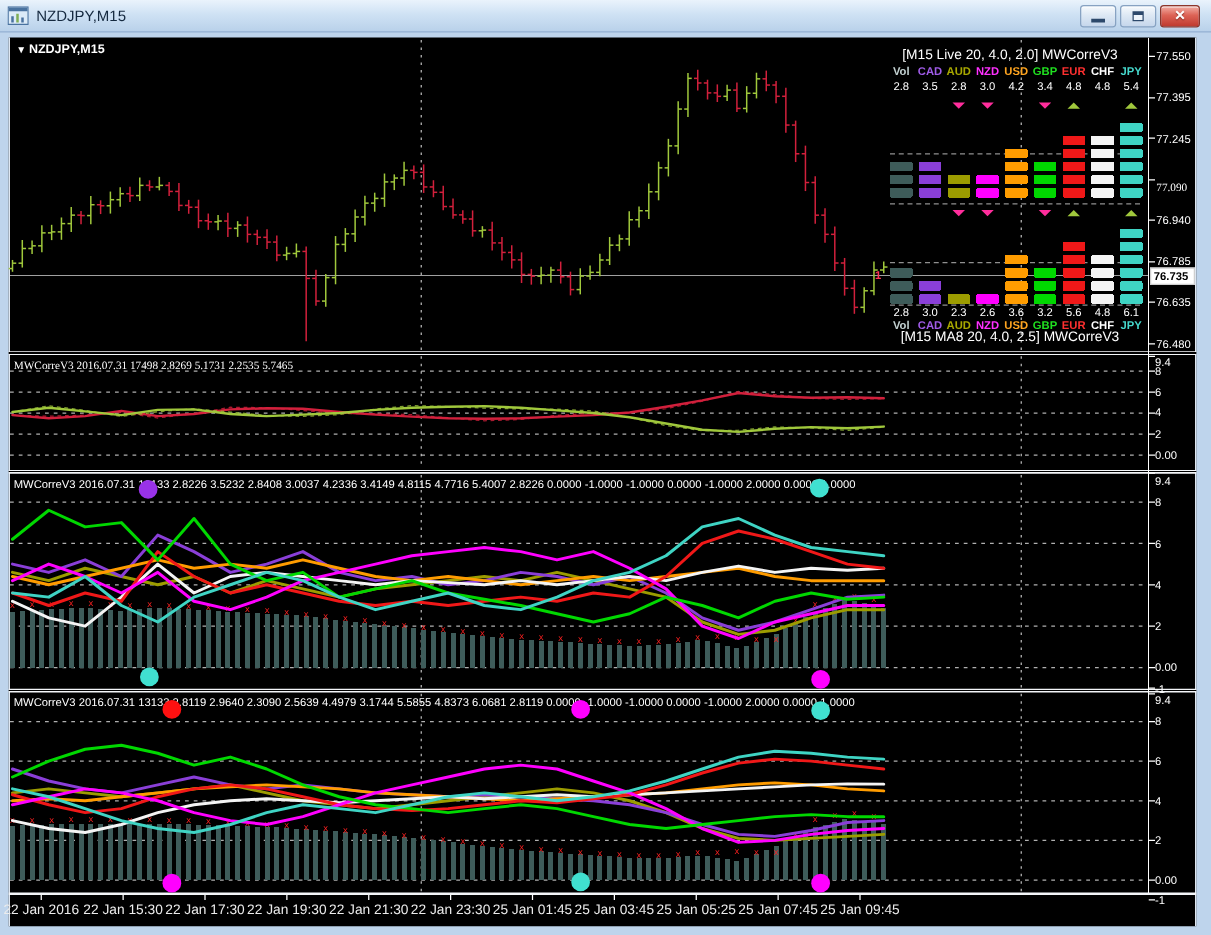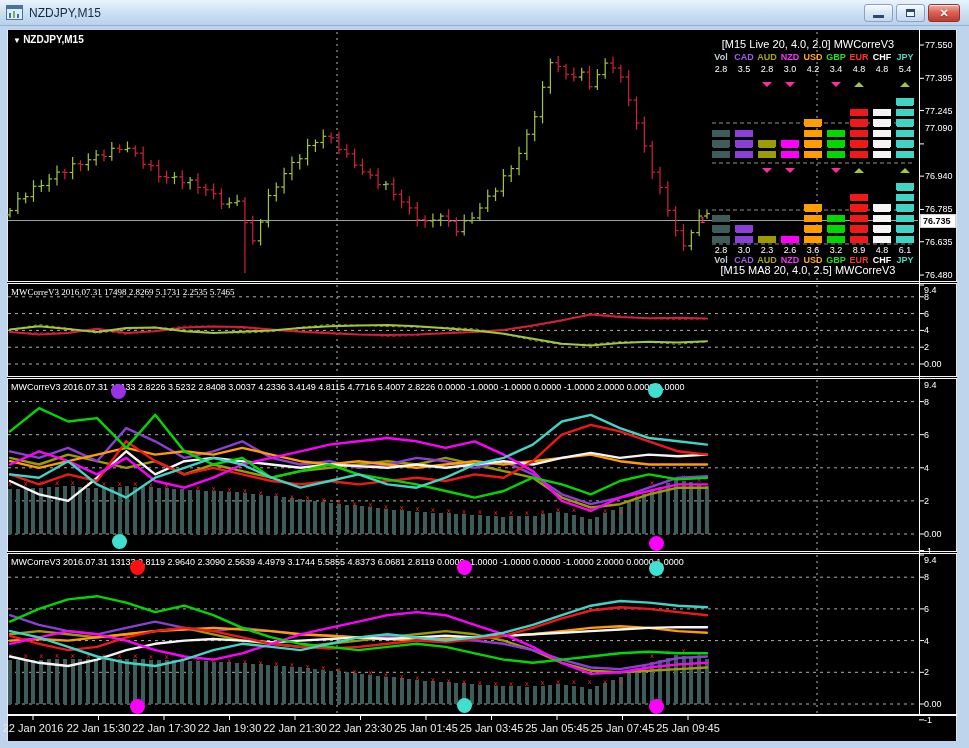--- a/index.html
+++ b/index.html
@@ -820,37 +820,37 @@
       <div style="left:825px;top:255px;color:#20e020;" class="code">GBP</div>
       <div style="left:848px;top:255px;color:#ff3030;" class="code">EUR</div>
       <div style="left:871px;top:255px;color:#ffffff;" class="code">CHF</div>
       <div style="left:894px;top:255px;color:#45d8cc;" class="code">JPY</div>
       <div style="left:710px;top:245px;" class="val">2.8</div>
       <div style="left:733px;top:245px;" class="val">3.0</div>
       <div style="left:756px;top:245px;" class="val">2.3</div>
       <div style="left:779px;top:245px;" class="val">2.6</div>
       <div style="left:802px;top:245px;" class="val">3.6</div>
       <div style="left:825px;top:245px;" class="val">3.2</div>
-      <div style="left:848px;top:245px;" class="val">8.9</div>
+      <div style="left:848px;top:245px;" class="val">5.6</div>
       <div style="left:871px;top:245px;" class="val">4.8</div>
       <div style="left:894px;top:245px;" class="val">6.1</div>
       <div style="left:111px;top:384px;background:#9932e8;" class="dot"></div>
       <div style="left:648px;top:383px;background:#40e0d0;" class="dot"></div>
       <div style="left:112px;top:534px;background:#40e0d0;" class="dot"></div>
       <div style="left:649px;top:536px;background:#ff00ff;" class="dot"></div>
       <div style="left:130px;top:560px;background:#ff1010;" class="dot"></div>
       <div style="left:457px;top:560px;background:#ff00ff;" class="dot"></div>
       <div style="left:649px;top:561px;background:#40e0d0;" class="dot"></div>
       <div style="left:130px;top:699px;background:#ff00ff;" class="dot"></div>
       <div style="left:457px;top:698px;background:#40e0d0;" class="dot"></div>
       <div style="left:649px;top:699px;background:#ff00ff;" class="dot"></div>
       <div style="left:925px;top:40px;" class="scalelbl">77.550</div>
       <div style="left:925px;top:73.32500000000024px;" class="scalelbl">77.395</div>
       <div style="left:925px;top:105.57499999999841px;" class="scalelbl">77.245</div>
-      <div style="left:925px;top:123px;" class="scalelbl">77.090</div>
+      <div style="left:925px;top:145px;font-family:Liberation Serif, serif;" class="scalelbl">77.090</div>
       <div style="left:925px;top:171.14999999999986px;" class="scalelbl">76.940</div>
       <div style="left:925px;top:204.47500000000014px;" class="scalelbl">76.785</div>
       <div style="left:925px;top:236.7249999999983px;" class="scalelbl">76.635</div>
       <div style="left:925px;top:270.04999999999853px;" class="scalelbl">76.480</div>
       <div style="left:924px;top:285px;" class="scalelbl">9.4</div>
       <div style="left:924px;top:291.8px;" class="scalelbl">8</div>
       <div style="left:924px;top:308.6px;" class="scalelbl">6</div>
       <div style="left:924px;top:325.4px;" class="scalelbl">4</div>
       <div style="left:924px;top:342.2px;" class="scalelbl">2</div>
       <div style="left:924px;top:359px;" class="scalelbl">0.00</div>
@@ -869,17 +869,17 @@
       <div style="left:924px;top:699px;" class="scalelbl">0.00</div>
       <div style="left:924px;top:714.85px;" class="scalelbl">-1</div>
       <div style="left:33px;top:722px;" class="axislbl">22 Jan 2016</div>
       <div style="left:98.5px;top:722px;" class="axislbl">22 Jan 15:30</div>
       <div style="left:164px;top:722px;" class="axislbl">22 Jan 17:30</div>
       <div style="left:229.5px;top:722px;" class="axislbl">22 Jan 19:30</div>
       <div style="left:295px;top:722px;" class="axislbl">22 Jan 21:30</div>
       <div style="left:360.5px;top:722px;" class="axislbl">22 Jan 23:30</div>
       <div style="left:426px;top:722px;" class="axislbl">25 Jan 01:45</div>
       <div style="left:491.5px;top:722px;" class="axislbl">25 Jan 03:45</div>
-      <div style="left:557px;top:722px;" class="axislbl">25 Jan 05:45</div>
+      <div style="left:557px;top:722px;" class="axislbl">25 Jan 05:25</div>
       <div style="left:622.5px;top:722px;" class="axislbl">25 Jan 07:45</div>
       <div style="left:688px;top:722px;" class="axislbl">25 Jan 09:45</div>
     </div>
 </div>
 
 </body></html>

